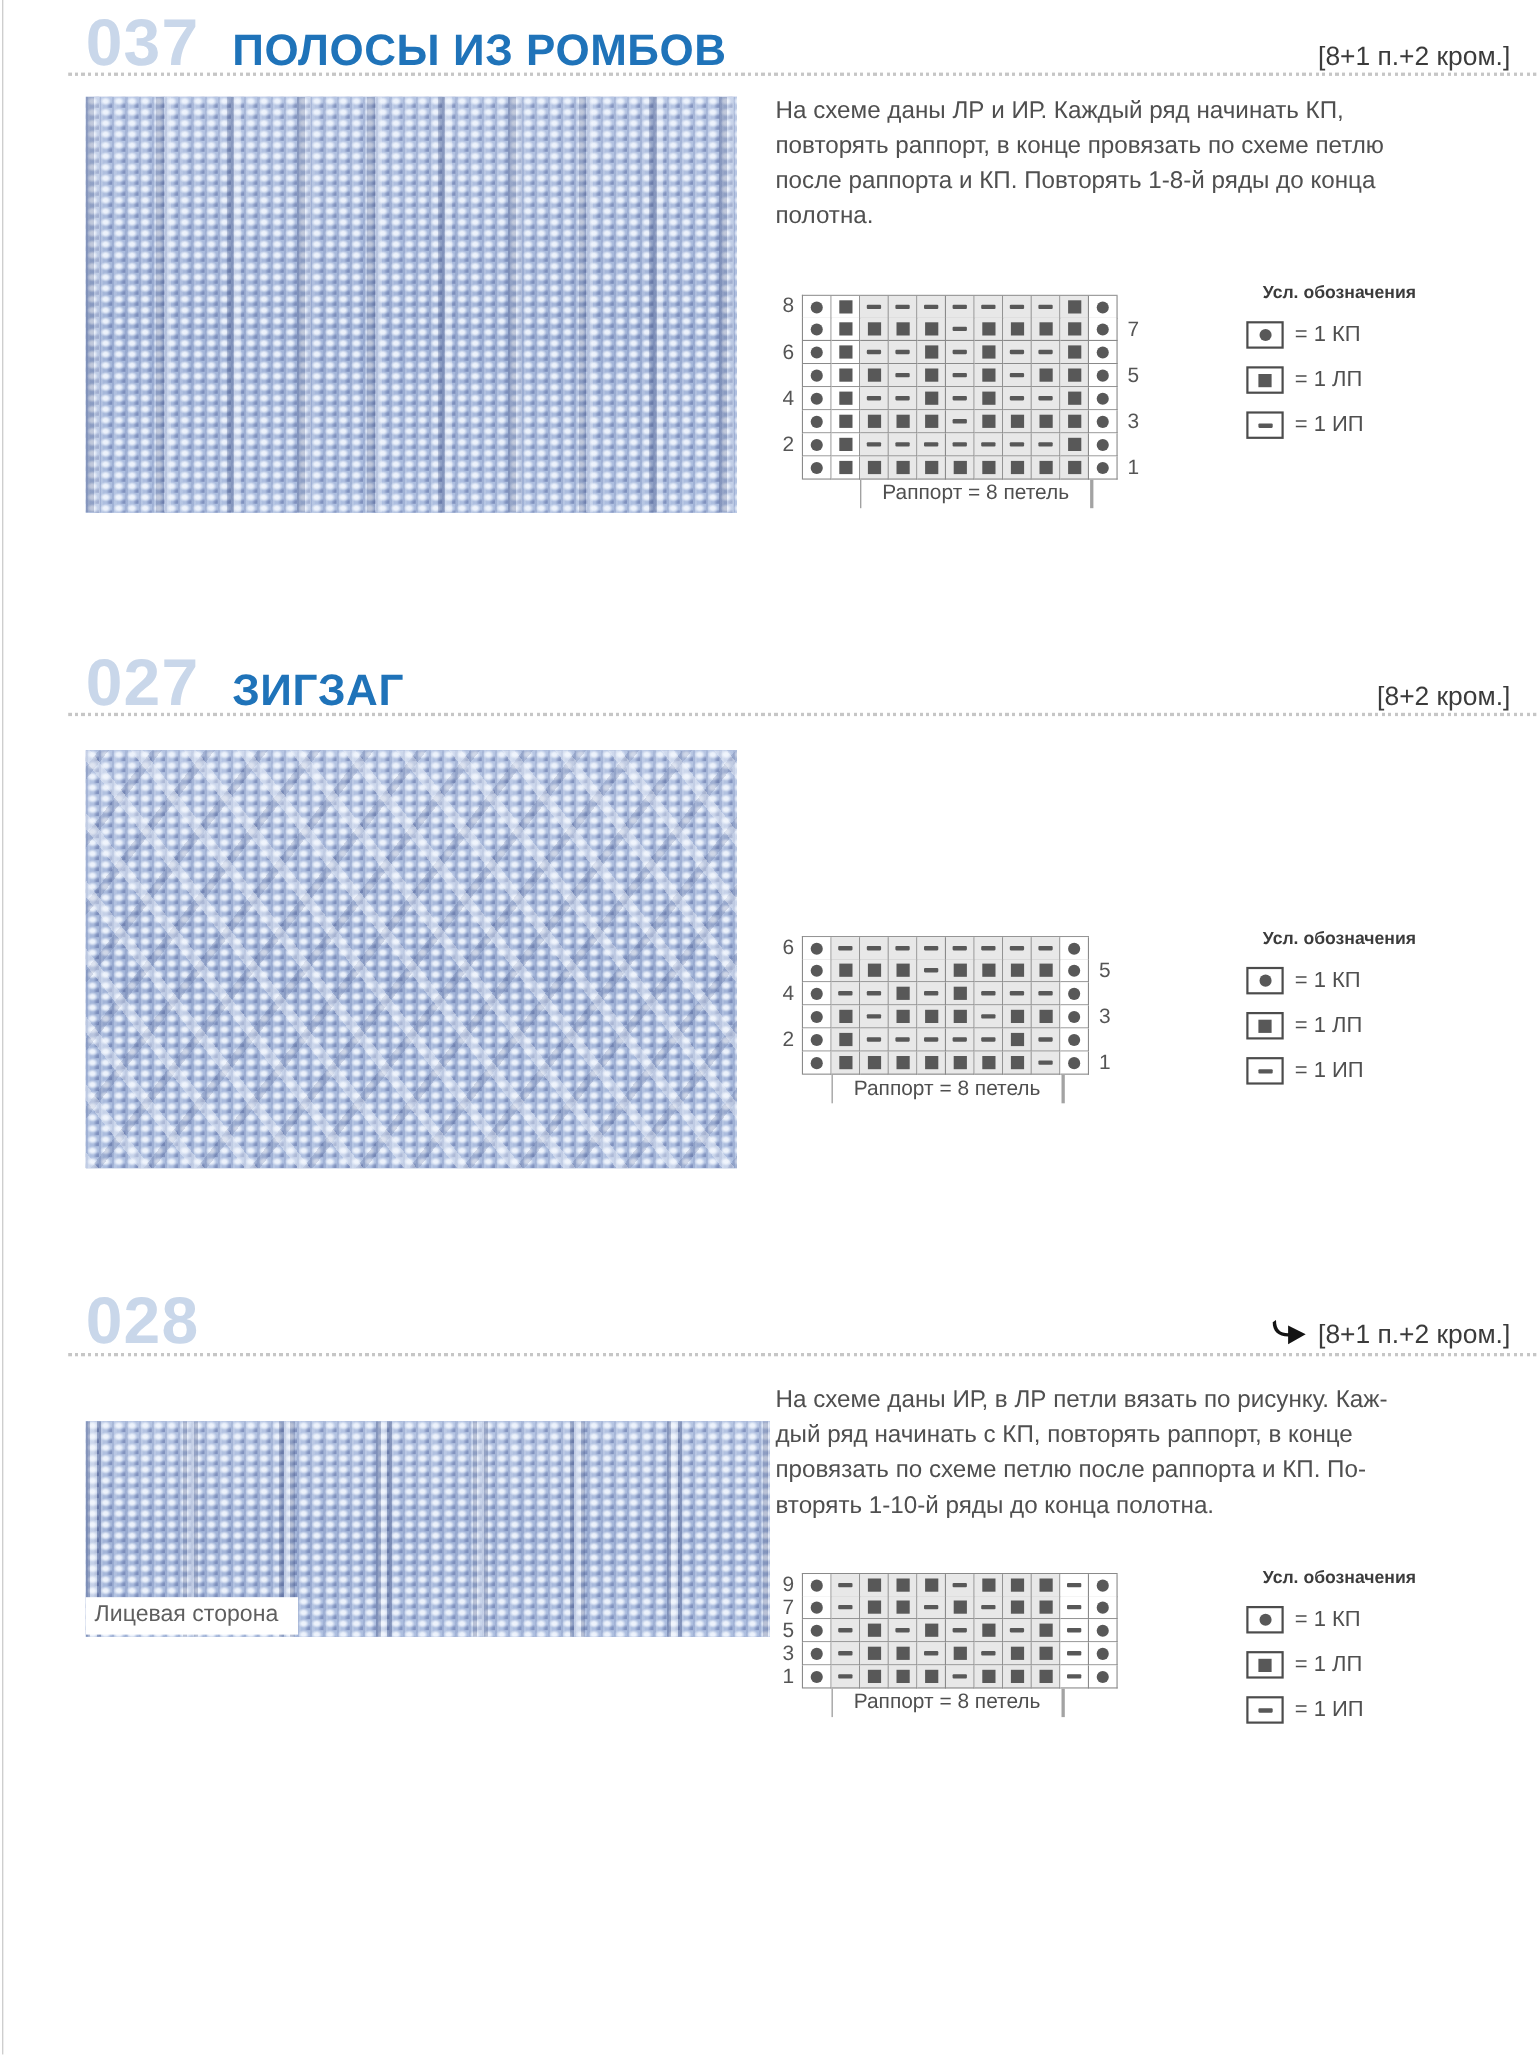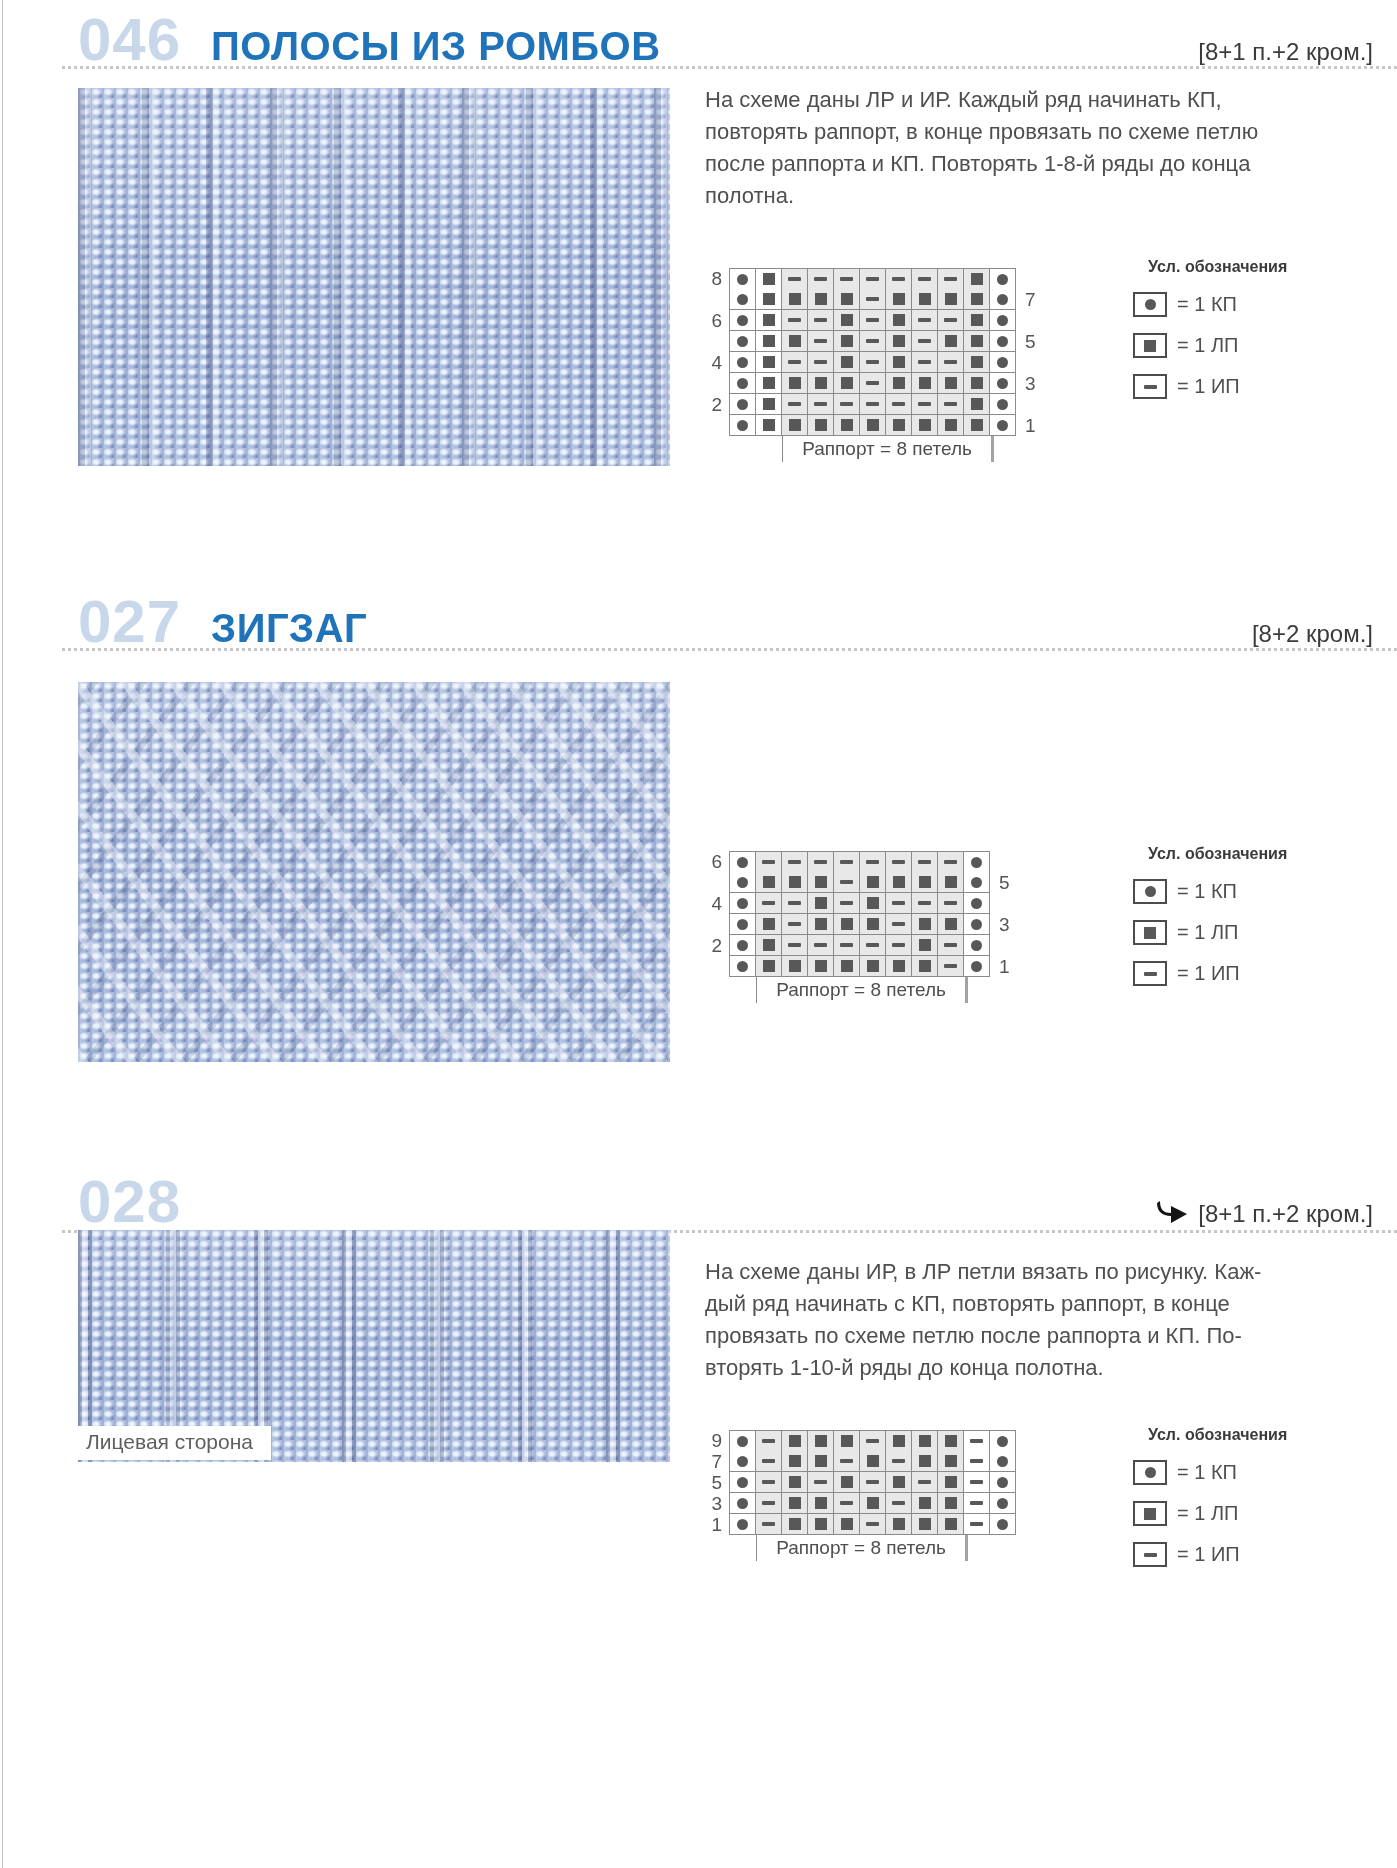--- a/index.html
+++ b/index.html
@@ -70,21 +70,21 @@
           justify-content:center;margin-right:10px;background:#fff;}
   .lg-label{font-size:20px;color:#4f4f4f;}
 </style>
 </head>
 <body>
 
 <div class="page">
   <div class="left-rule"></div>
 
   <div class="sec-header" style="top:2px;">
-    <span class="sec-number">046</span>
+    <span class="sec-number">037</span>
     <span class="sec-title">ПОЛОСЫ ИЗ РОМБОВ</span>
     <span class="sec-spacer"></span>
     <span class="sec-formula">[8+1 п.+2 кром.]</span>
   </div>
   <div class="sec-rule" style="top:66px;"></div>
 
   <div class="swatch knit-ribs" style="top:88px;height:378px;"></div>
 
   <div class="descr" style="top:84px;">На схеме даны ЛР и ИР. Каждый ряд начинать КП,
 повторять раппорт, в конце провязать по схеме петлю
@@ -695,21 +695,21 @@
     <span class="sec-spacer"></span>
     <span class="marker-icon">
       <svg width="32" height="24" viewBox="0 0 32 24">
         <path d="M4 1 C4 10 8 13 15 13 L15 6 L31 14 L15 23 L15 16 C6 16 1 11 1 3 Z" fill="#141414"></path>
       </svg>
     </span>
     <span class="sec-formula">[8+1 п.+2 кром.]</span>
   </div>
   <div class="sec-rule" style="top:1230px;"></div>
 
-  <div class="swatch knit-cables" style="top:1230px;height:232px;">
+  <div class="swatch knit-cables" style="top:1292px;height:196px;padding-left:30px;">
     <div class="photo-label" style="bottom:2px;">Лицевая сторона</div>
   </div>
 
   <div class="descr" style="top:1256px;">На схеме даны ИР, в ЛР петли вязать по рисунку. Каж-
 дый ряд начинать с КП, повторять раппорт, в конце
 провязать по схеме петлю после раппорта и КП. По-
 вторять 1-10-й ряды до конца полотна.</div>
 
   <div class="chart" style="top:1430px;">
       <div class="ch-row">

